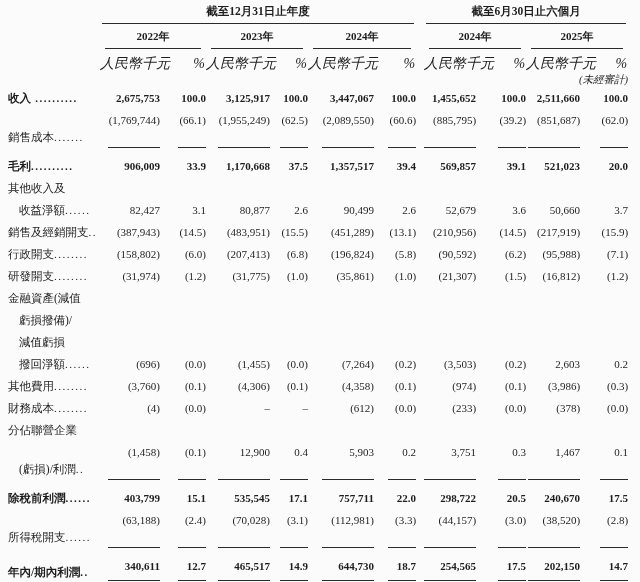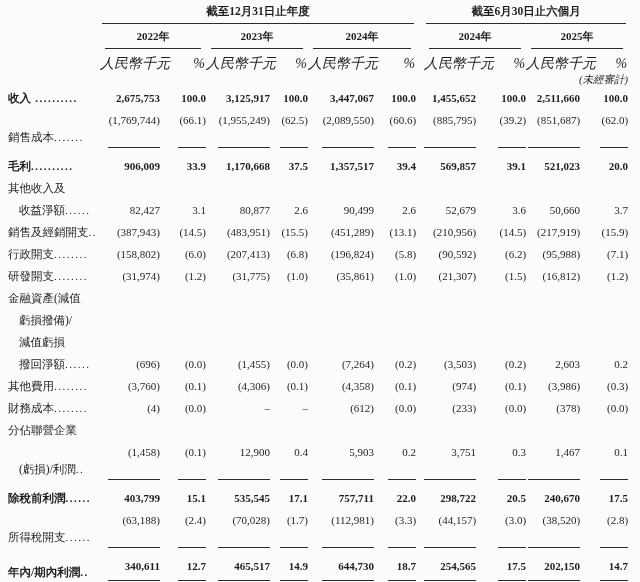--- a/index.html
+++ b/index.html
@@ -344,21 +344,21 @@
           <td class="amt"><span class="num">298,722</span></td>
           <td class="pct"><span class="num">20.5</span></td>
           <td class="amt"><span class="num">240,670</span></td>
           <td class="pct"><span class="num">17.5</span></td>
         </tr>
         <tr class="">
           <td class="lbl"><span>所得稅開支</span><span class="dots">......</span></td>
           <td class="amt"><span class="num rule-s">(63,188)</span></td>
           <td class="pct"><span class="num rule-s">(2.4)</span></td>
           <td class="amt"><span class="num rule-s">(70,028)</span></td>
-          <td class="pct"><span class="num rule-s">(1.7)</span></td>
+          <td class="pct"><span class="num rule-s">(3.1)</span></td>
           <td class="amt"><span class="num rule-s">(112,981)</span></td>
           <td class="pct"><span class="num rule-s">(3.3)</span></td>
           <td class="gap"></td>
           <td class="amt"><span class="num rule-s">(44,157)</span></td>
           <td class="pct"><span class="num rule-s">(3.0)</span></td>
           <td class="amt"><span class="num rule-s">(38,520)</span></td>
           <td class="pct"><span class="num rule-s">(2.8)</span></td>
         </tr>
         <tr class="bold post">
           <td class="lbl"><span>年內/期內利潤</span><span class="dots">..</span></td>

